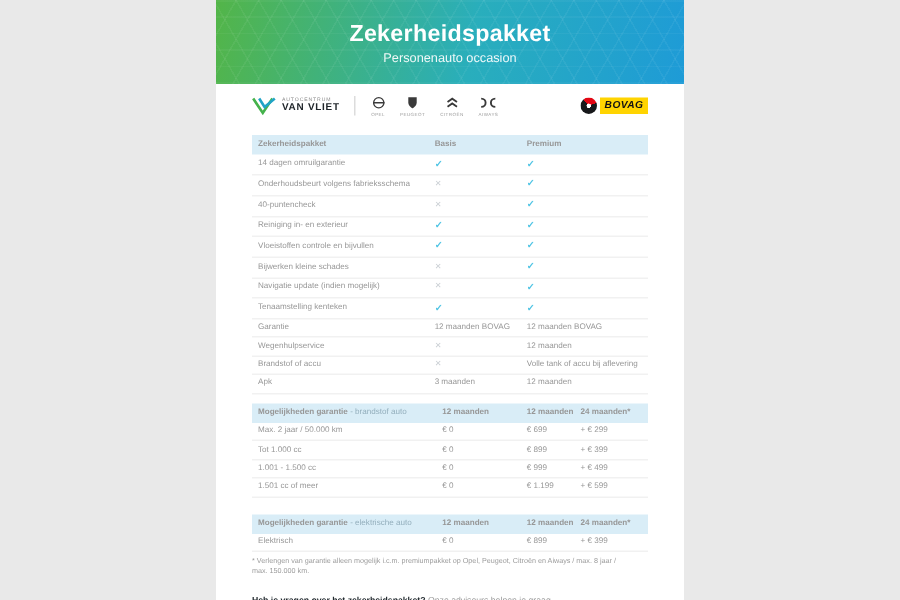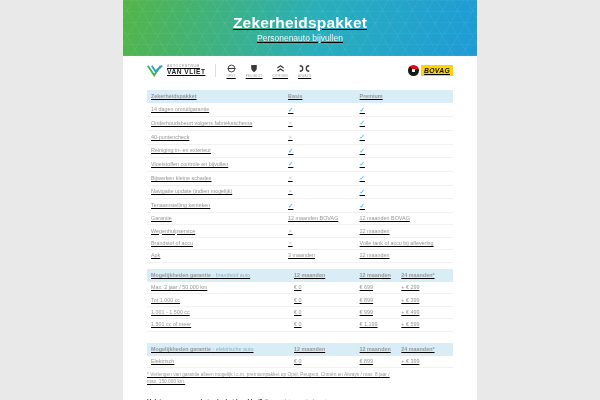--- a/index.html
+++ b/index.html
@@ -1,21 +1,21 @@
 <!DOCTYPE html>
 <html><head>
 <meta charset="utf-8">
 <style>
   html,body { margin:0; padding:0; }
   body {
     width:600px; height:400px; background:#e9e9e9;
     font-family:"Liberation Sans", sans-serif;
     -webkit-font-smoothing:antialiased;
   }
-  .page { position:relative; width:354px; height:400px; margin:0 auto; background:#ffffff; overflow:hidden;text-decoration:underline; }
+  .page { position:relative; width:312px; height:400px; margin:0 auto; background:#ffffff; overflow:hidden; }
 
   
   .hero { position:relative; height:56px; display:flex; flex-direction:column; align-items:center; justify-content:center;
     background:linear-gradient(100deg,#53b548 0%,#29aebc 55%,#1e9bd7 100%); }
   .hero .tri { position:absolute; inset:0;
     background-image:
       repeating-linear-gradient(60deg, rgba(255,255,255,0.05) 0 1px, transparent 1px 13px),
       repeating-linear-gradient(-60deg, rgba(255,255,255,0.05) 0 1px, transparent 1px 13px),
       repeating-linear-gradient(0deg, rgba(255,255,255,0.04) 0 1px, transparent 1px 11px); }
   .hero-title { position:relative; font-size:15.5px; font-weight:bold; color:#fff; letter-spacing:0.2px; }
@@ -63,21 +63,21 @@
   .footer .a { color:#9b9b9b; }
 </style>
 </head>
 <body>
 
 <div class="page">
 
   <div class="hero">
     <div class="tri"></div>
     <div class="hero-title">Zekerheidspakket</div>
-    <div class="hero-sub">Personenauto bijvullen</div>
+    <div class="hero-sub">Personenauto occasion</div>
   </div>
 
   <div class="logobar">
     <div class="logoleft">
       <span>
         <svg class="vmark" width="16" height="13" viewBox="0 0 20 16">
           <path d="M1 2 L9 14 L17 2" fill="none" stroke="#45b24c" stroke-width="2.2"></path>
           <path d="M6 2 L10.5 9 L19 2" fill="none" stroke="#21a4c6" stroke-width="2.2"></path>
         </svg>
       </span>

